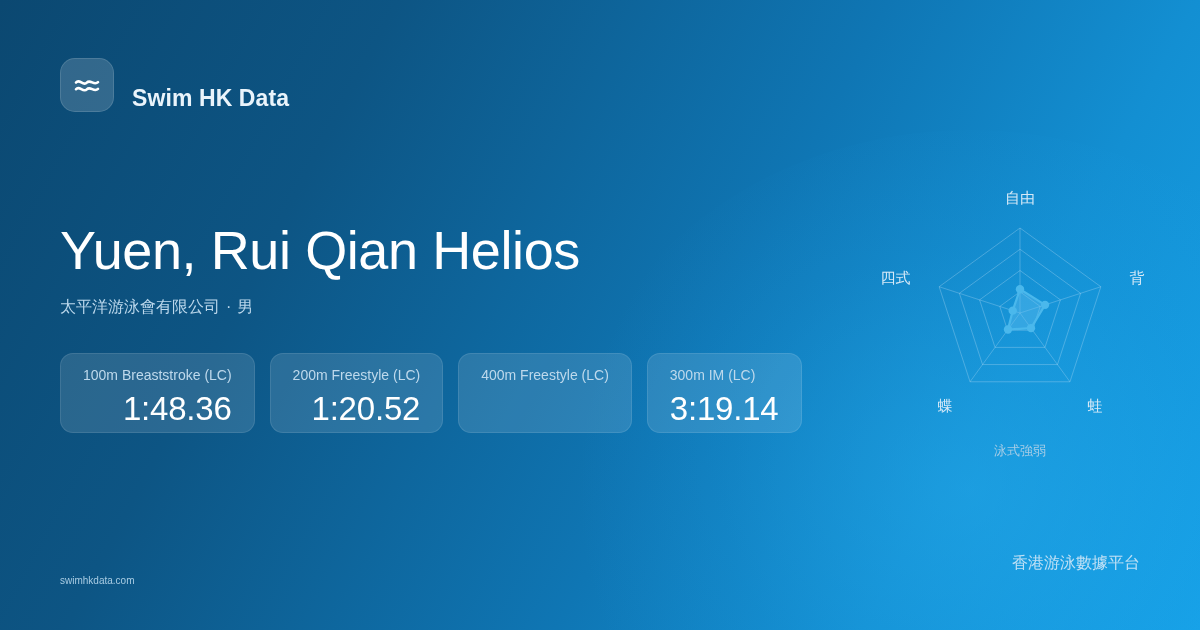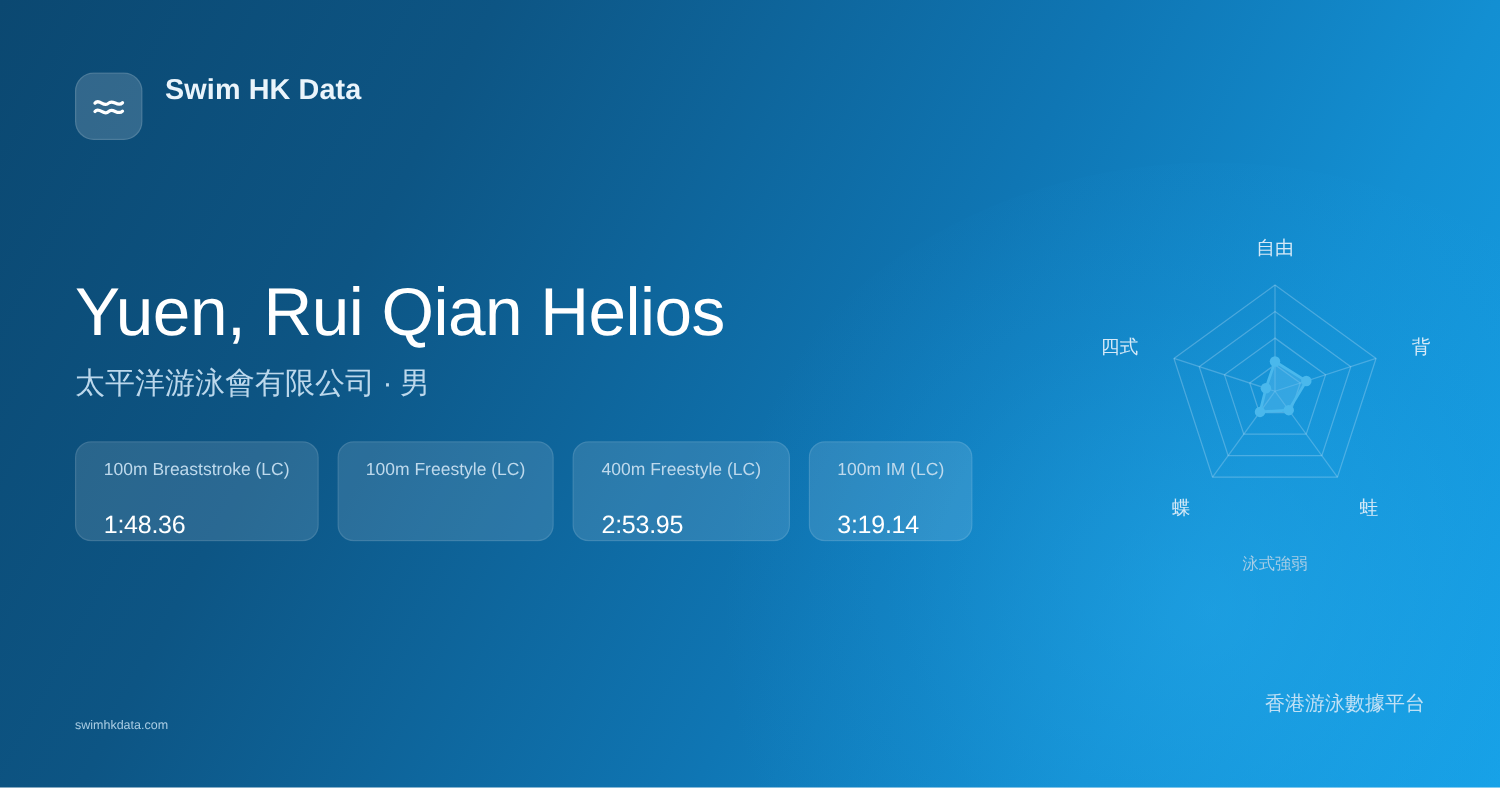--- a/index.html
+++ b/index.html
@@ -33,21 +33,21 @@
     background: radial-gradient(circle at 50% 50%, rgba(40,175,240,0.42) 0%, rgba(30,160,230,0.16) 45%, rgba(30,160,230,0) 72%);
     pointer-events: none;
   }
 
   
   .brand {
     position: absolute;
     left: 60px;
     top: 58px;
     display: flex;
-    align-items: flex-start;
+    align-items: flex-end;
     gap: 18px;
   }
   .brand-mark {
     width: 52px;
     height: 52px;
     border-radius: 15px;
     background: rgba(255,255,255,0.16);
     border: 1px solid rgba(255,255,255,0.13);
     display: flex;
     align-items: center;
@@ -73,21 +73,21 @@
     font-size: 54px;
     line-height: 64px;
     font-weight: 400;
     color: #ffffff;
     letter-spacing: -0.4px;
     white-space: nowrap;
     text-align: center;
   }
   .athlete-meta {
     margin: 10px 0 16px 0;
-    font-size: 24px;
+    font-size: 16px;
     line-height: 30px;
     font-weight: 400;
     color: #bcd8ec;
     white-space: nowrap;
   }
   .meta-sep { padding: 0 6px; }
 
   
   .stat-row {
     position: absolute;
@@ -106,27 +106,28 @@
   }
   .stat-label {
     display: block;
     font-size: 14px;
     line-height: 17px;
     color: #bed9ec;
     white-space: nowrap;
   }
   .stat-value {
     display: block;
-    margin-top: 19px;
-    font-size: 20px;
+    margin-top: 8px;
+    font-size: 33px;
     line-height: 34px;
     color: #ffffff;
     font-weight: 400;
     letter-spacing: -0.2px;
     white-space: nowrap;
+    text-align: right;
   }
 
   
   .radar-wrap {
     position: absolute;
     left: 860px;
     top: 160px;
     width: 320px;
     height: 320px;
   }
@@ -182,28 +183,28 @@
       <span>太平洋游泳會有限公司</span><span class="meta-sep">·</span><span>男</span>
     </div>
   </div>
 
   <div class="stat-row">
     <div class="stat-card">
       <span class="stat-label">100m Breaststroke (LC)</span>
       <span class="stat-value">1:48.36</span>
     </div>
     <div class="stat-card">
-      <span class="stat-label">100m Freestyle (LC)</span>
+      <span class="stat-label">200m Freestyle (LC)</span>
+      <span class="stat-value">1:20.52</span>
     </div>
     <div class="stat-card">
       <span class="stat-label">400m Freestyle (LC)</span>
-      <span class="stat-value">2:53.95</span>
-    </div>
-    <div class="stat-card">
-      <span class="stat-label">100m IM (LC)</span>
+    </div>
+    <div class="stat-card">
+      <span class="stat-label">300m IM (LC)</span>
       <span class="stat-value">3:19.14</span>
     </div>
   </div>
 
   <div class="radar-wrap">
     <svg id="radar-svg" width="320" height="320" viewBox="0 0 320 320" aria-hidden="true">
       <g id="radar-grid">
           <polygon points="160.00,131.75 180.21,146.43 172.49,170.19 147.51,170.19 139.79,146.43" fill="none" stroke="rgba(200,230,250,0.30)" stroke-width="1"></polygon>
           <polygon points="160.00,110.50 200.42,139.87 184.98,187.38 135.02,187.38 119.58,139.87" fill="none" stroke="rgba(200,230,250,0.30)" stroke-width="1"></polygon>
           <polygon points="160.00,89.25 220.63,133.30 197.47,204.57 122.53,204.57 99.37,133.30" fill="none" stroke="rgba(200,230,250,0.30)" stroke-width="1"></polygon>

